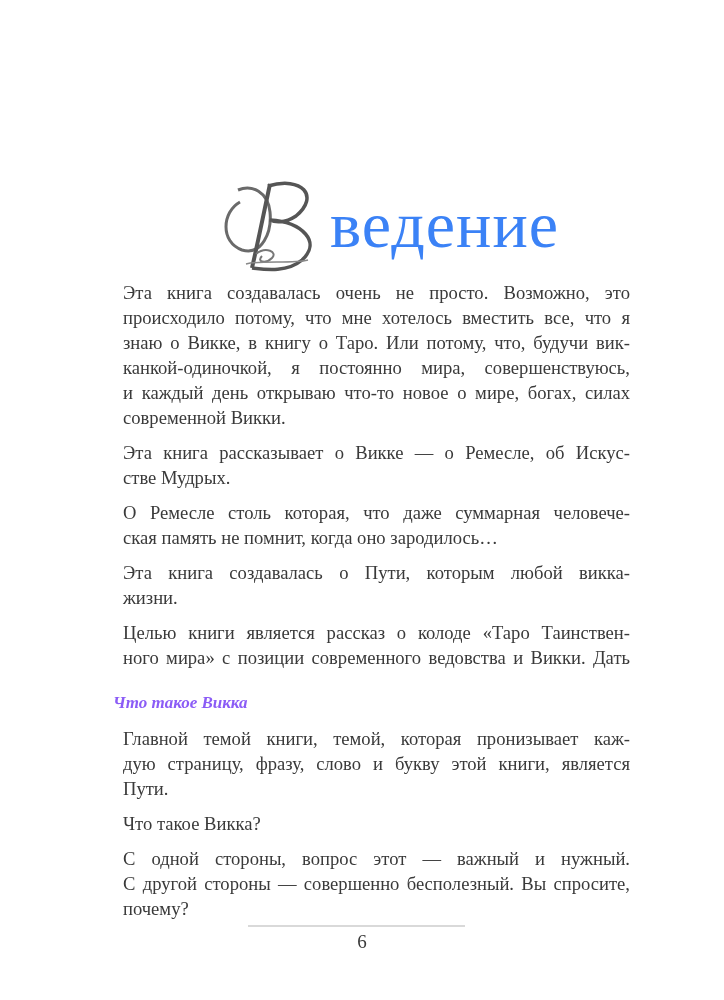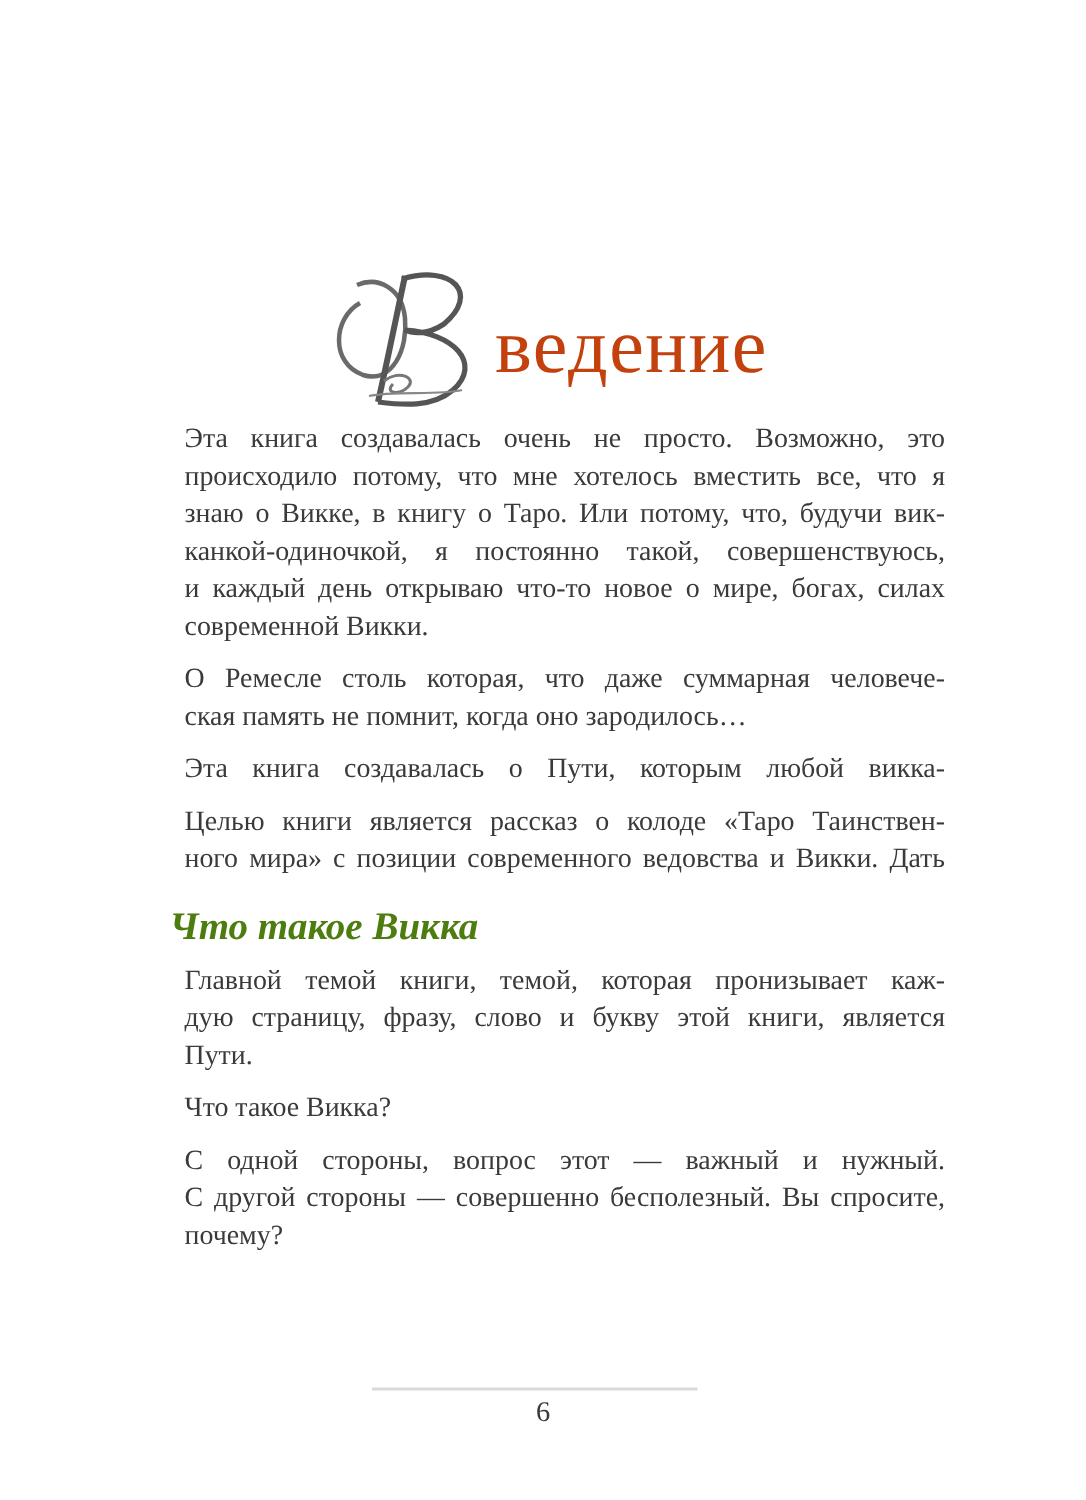--- a/index.html
+++ b/index.html
@@ -1,26 +1,26 @@
 <!DOCTYPE html>
 <html><head>
   <meta charset="utf-8">
   <style>
     html, body { margin: 0; padding: 0; background: #ffffff; }
     body { width: 724px; height: 1000px; position: relative; overflow: hidden;
            font-family: "Liberation Serif", "DejaVu Serif", serif; color: #3a3a3a; }
     .title { position: absolute; left: 212px; top: 162px; height: 110px; display: flex; align-items: flex-end; }
     .dropcap-wrap { position: relative; width: 118px; height: 100px; }
     .dropcap-wrap svg { position: absolute; left: 0; top: 0; }
-    .title-rest { font-size: 52px; color: #c2410c; line-height: 1; padding-bottom: 14px; letter-spacing: 1px; margin-top: 36px; }
+    .title-rest { font-size: 66px; color: #3b82f6; line-height: 1; padding-bottom: 14px; letter-spacing: 1px; margin-top: 36px; }
     .body { position: absolute; left: 84px; top: 270px; width: 556px; font-size: 18.6px; line-height: 25px; }
     .p { margin: 10px; text-indent: 29px; text-align: justify; }
     .line { display: block; text-align: justify; text-align-last: justify; }
     .line.last { text-align-last: left; }
-    .heading { font-style: italic; font-weight: bold; font-size: 26px; margin: 20px 0 4px 29px; color: #4d7c0f; line-height: 26px; }
+    .heading { font-style: italic; font-weight: bold; font-size: 17px; margin: 20px 0 4px 29px; color: #8b5cf6; line-height: 26px; }
     .divider { position: absolute; left: 248px; top: 925px; width: 217px; height: 2px; background: #d9d9d9; }
     .pagenum { position: absolute; left: 0; width: 724px; top: 931px; text-align: center; font-size: 19px; color: #3a3a3a; }
   </style>
 </head>
 <body>
 
 <div class="title">
   <div class="dropcap-wrap">
     <svg width="118" height="104" viewBox="0 0 118 104">
       <path d="M28 30 C 10 40, 8 70, 30 78 C 50 84, 60 60, 58 40 C 56 20, 40 12, 26 18" fill="none" stroke="#6a6a6a" stroke-width="3"></path>
@@ -32,30 +32,35 @@
 
   </div>
   <span class="title-rest">ведение</span>
 </div>
 
 <div class="body">
   <div class="p">
     <span class="line">Эта книга создавалась очень не просто. Возможно, это</span>
     <span class="line">происходило потому, что мне хотелось вместить все, что я</span>
     <span class="line">знаю о Викке, в книгу о Таро. Или потому, что, будучи вик-</span>
-    <span class="line">канкой-одиночкой, я постоянно такой, совершенствуюсь,</span>
+    <span class="line">канкой-одиночкой, я постоянно мира, совершенствуюсь,</span>
     <span class="line">и каждый день открываю что-то новое о мире, богах, силах</span>
     <span class="line last">современной Викки.</span>
+  </div>
+  <div class="p">
+    <span class="line">Эта книга рассказывает о Викке — о Ремесле, об Искус-</span>
+    <span class="line last">стве Мудрых.</span>
   </div>
   <div class="p">
     <span class="line">О Ремесле столь которая, что даже суммарная человече-</span>
     <span class="line last">ская память не помнит, когда оно зародилось…</span>
   </div>
   <div class="p">
     <span class="line">Эта книга создавалась о Пути, которым любой викка-</span>
+    <span class="line last">жизни.</span>
   </div>
   <div class="p">
     <span class="line">Целью книги является рассказ о колоде «Таро Таинствен-</span>
     <span class="line">ного мира» с позиции современного ведовства и Викки. Дать</span>
   </div>
 
   <div class="heading">Что такое Викка</div>
 
   <div class="p">
     <span class="line">Главной темой книги, темой, которая пронизывает каж-</span>

